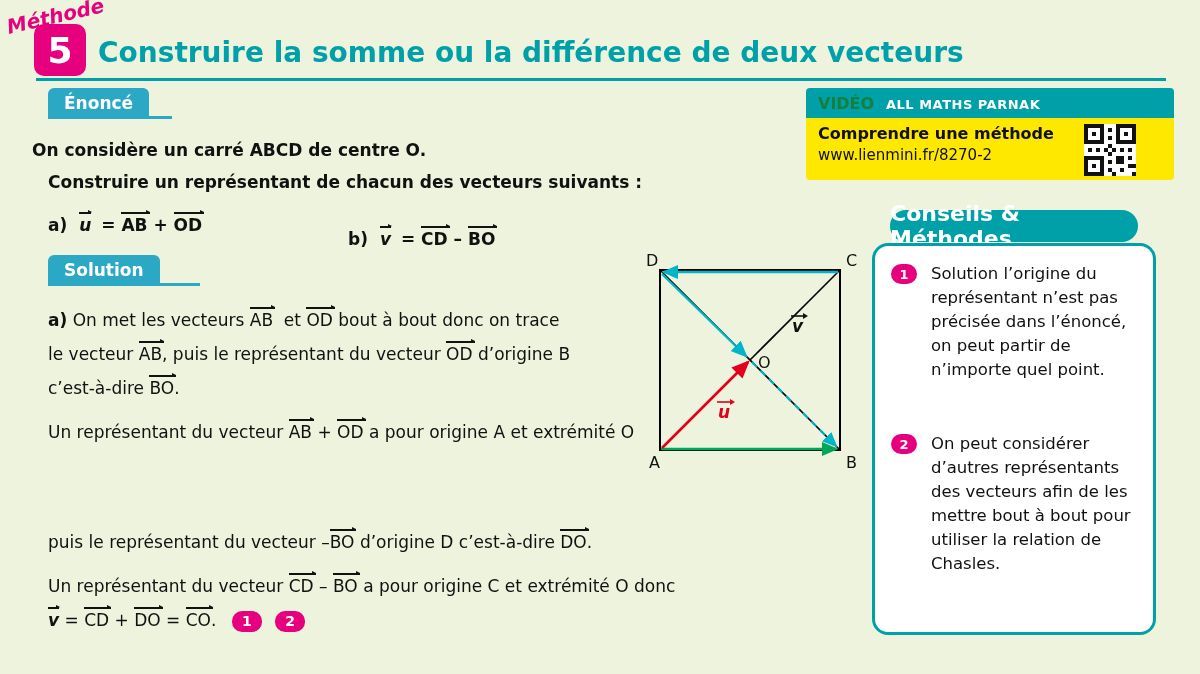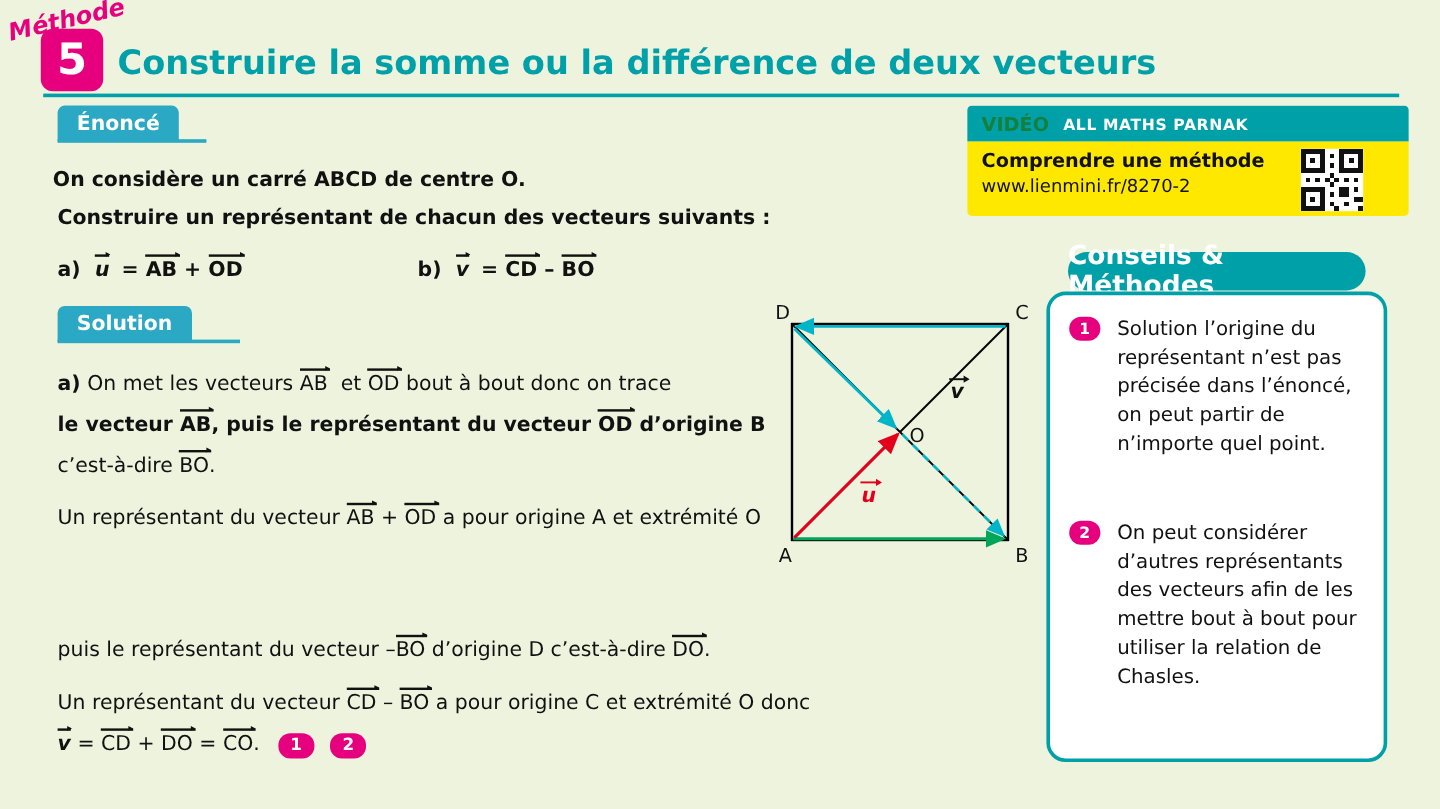--- a/index.html
+++ b/index.html
@@ -156,30 +156,30 @@
   <div class="method-badge">
     <div class="method-word">Méthode</div>
     <div class="method-num">5</div>
   </div>
   <div class="title">Construire la somme ou la différence de deux vecteurs</div>
   <div class="rule"></div>
 
   <div class="tab" style="left:48px; top:88px;">Énoncé</div>
   <div class="tab-underline" style="left:48px; top:116px; width:124px;"></div>
 
-  <div class="body-text bold" style="left:44px; top:140px;">On considère un carré ABCD de centre O.</div>
+  <div class="body-text bold" style="left:32px; top:140px;">On considère un carré ABCD de centre O.</div>
   <div class="body-text bold" style="left:48px; top:172px;">Construire un représentant de chacun des vecteurs suivants :</div>
 
   <div class="body-text bold" style="left:48px; top:215px;">
     <span>a)</span>
     <span class="vecsmall" style="margin-left:6px;">u</span>
     <span style="margin-left:4px;">=&nbsp;<span class="vec">AB</span>&nbsp;+&nbsp;<span class="vec">OD</span></span>
   </div>
 
-  <div class="body-text bold" style="left:348px; top:215px;text-align:right;">
+  <div class="body-text bold" style="left:348px; top:229px;text-align:right;">
     <span>b)</span>
     <span class="vecsmall" style="margin-left:6px;">v</span>
     <span style="margin-left:4px;">=&nbsp;<span class="vec">CD</span>&nbsp;–&nbsp;<span class="vec">BO</span></span>
   </div>
 
   <div class="video-box">
     <div class="video-top"></div>
     <div class="video-bottom"></div>
     <div class="video-label">VIDÉO</div>
     <div class="video-sub">ALL MATHS PARNAK</div>
@@ -226,21 +226,21 @@
       </svg>
     </div>
   </div>
 
   <div class="tab" style="left:48px; top:255px;">Solution</div>
   <div class="tab-underline" style="left:48px; top:283px; width:152px;"></div>
 
   <div class="line" style="left:48px; top:310px;">
     <span class="bold">a)</span> On met les vecteurs <span class="vec">AB</span>&nbsp; et <span class="vec">OD</span> bout à bout donc on trace
   </div>
-  <div class="line" style="left:48px; top:344px;font-weight:bold;">
+  <div class="line" style="left:48px; top:344px;">
     le vecteur <span class="vec">AB</span>, puis le représentant du vecteur <span class="vec">OD</span> d’origine B
   </div>
   <div class="line" style="left:48px; top:378px;">
     c’est-à-dire <span class="vec">BO</span>.
   </div>
 
   <div class="line" style="left:48px; top:422px;">
     Un représentant du vecteur <span class="vec">AB</span> + <span class="vec">OD</span> a pour origine A et extrémité O
   </div>
 

